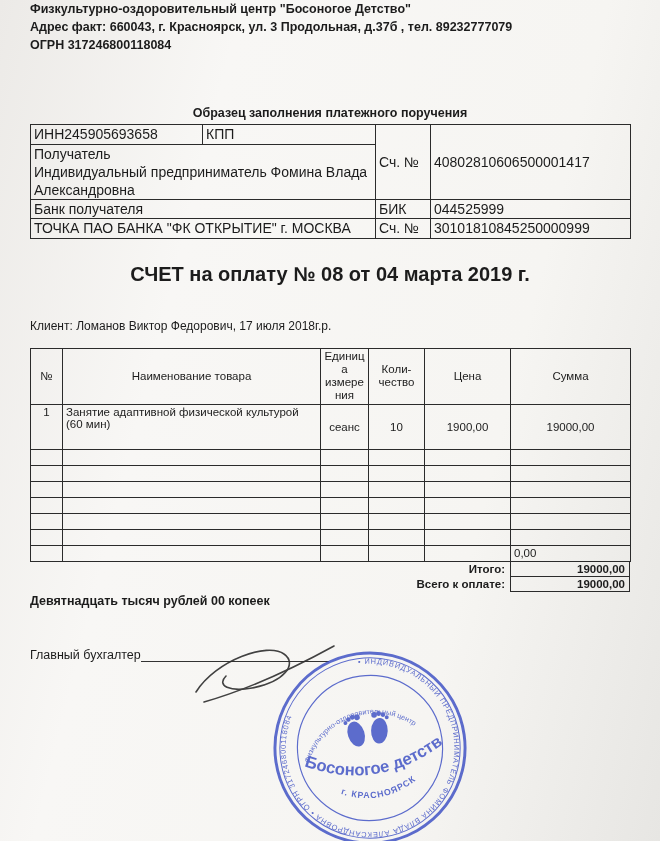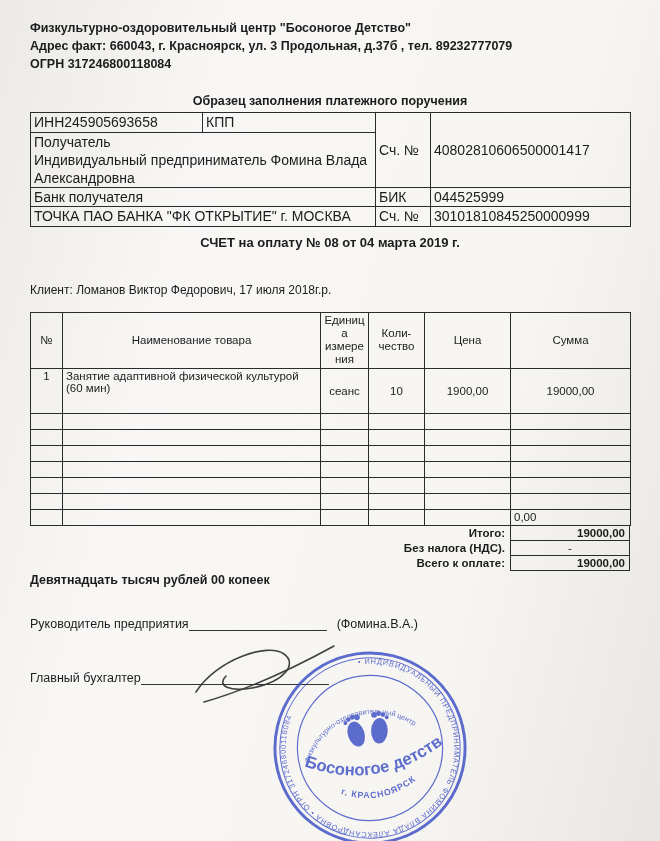--- a/index.html
+++ b/index.html
@@ -2,28 +2,28 @@
 <html><head>
 <meta charset="utf-8">
 <style>
   html,body{margin:0;padding:0;}
   body{
     width:660px;height:841px;overflow:hidden;
     font-family:"Liberation Sans","DejaVu Sans",sans-serif;
     color:#1c1c1c;
     background:linear-gradient(104deg,#eceae7 0%,#f8f7f5 28%,#f6f5f2 70%,#e7e6e3 100%);
   }
-  .page{position:relative;width:660px;height:841px;padding:19px 30px;box-sizing:border-box;}
+  .page{position:relative;width:660px;height:841px;padding:0 30px;box-sizing:border-box;}
   .hdr{font-weight:bold;font-size:12.5px;line-height:1.45;}
-  .sample-title{text-align:center;font-weight:bold;font-size:12.5px;margin-top:21px;margin-bottom:4px;}
+  .sample-title{text-align:center;font-weight:bold;font-size:12.5px;margin-top:52px;margin-bottom:4px;}
   table{border-collapse:collapse;}
   .req{width:600px;table-layout:fixed;font-size:14px;}
   .req td{border:1px solid #2b2b2b;padding:0 3px;vertical-align:top;line-height:1.3;}
   .req td.mid{vertical-align:middle;}
-  .inv-title{text-align:center;font-weight:bold;font-size:13px;margin-top:8px;}
+  .inv-title{text-align:center;font-weight:bold;font-size:20px;margin-top:24px;}
   .payer{margin-top:32px;font-size:12px;line-height:1.35;}
   .payer .p1{max-width:480px;}
   .items{width:600px;table-layout:fixed;font-size:11.5px;margin-top:14px;}
   .items td,.items th{border:1px solid #2b2b2b;padding:1px 3px;font-weight:normal;}
   .items th{text-align:center;vertical-align:middle;line-height:1.15;height:52px;}
   .items th.brk{word-break:break-word;}
   .items .c{text-align:center;vertical-align:middle;}
   .items .name{vertical-align:top;text-align:left;}
   .items tr.item td{height:42px;}
   .items tr.empty td{height:13px;}
@@ -182,36 +182,27 @@
     </tr>
   </tbody>
     </table>
 
   <div class="totals">
     <div class="trow">
       <span class="tlabel">Итого:</span>
       <span class="tval">19000,00</span>
     </div>
     <div class="trow">
-      <span class="tlabel">Без налога (НДС).</span>
-      <span class="tval center">-</span>
-    </div>
-    <div class="trow">
       <span class="tlabel">Всего к оплате:</span>
       <span class="tval">19000,00</span>
     </div>
   </div>
 
   <div class="sum2">Девятнадцать тысяч рублей 00 копеек</div>
 
-  <div class="sig-row">
-    <span>Руководитель предприятия</span>
-    <span class="sig-line dir"></span>
-    <span class="sig-name">(Фомина.В.А.)</span>
-  </div>
 
   <div class="sig-row acc">
     <span>Главный бухгалтер</span>
     <span class="sig-line accl"></span>
   </div>
 
   <svg class="signature" width="150" height="72" viewBox="0 0 150 72">
     <g fill="none" stroke="#2e2e2e" stroke-width="1.6" stroke-linecap="round" opacity="0.9">
       <path d="M 8,54 C 28,22 80,4 96,16 C 110,26 96,44 64,50 C 42,54 28,48 38,38"></path>
       <path d="M 16,64 C 58,52 106,30 146,8"></path>

